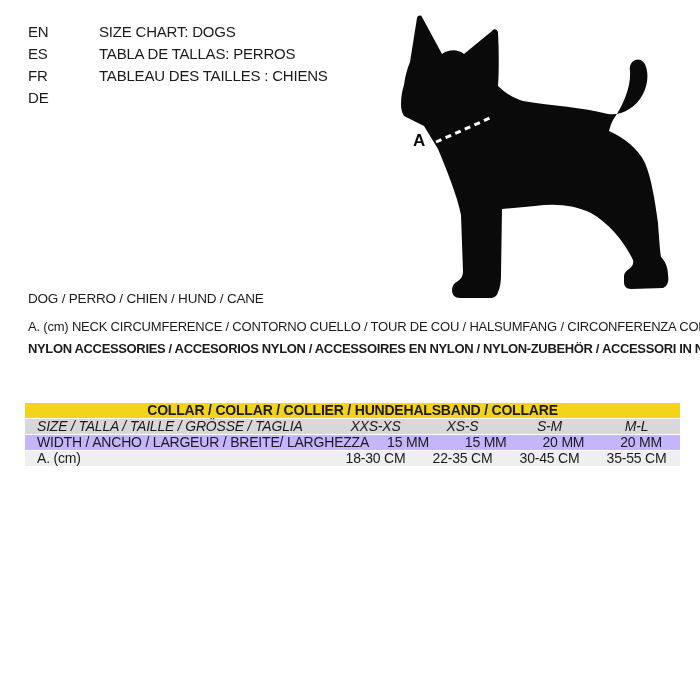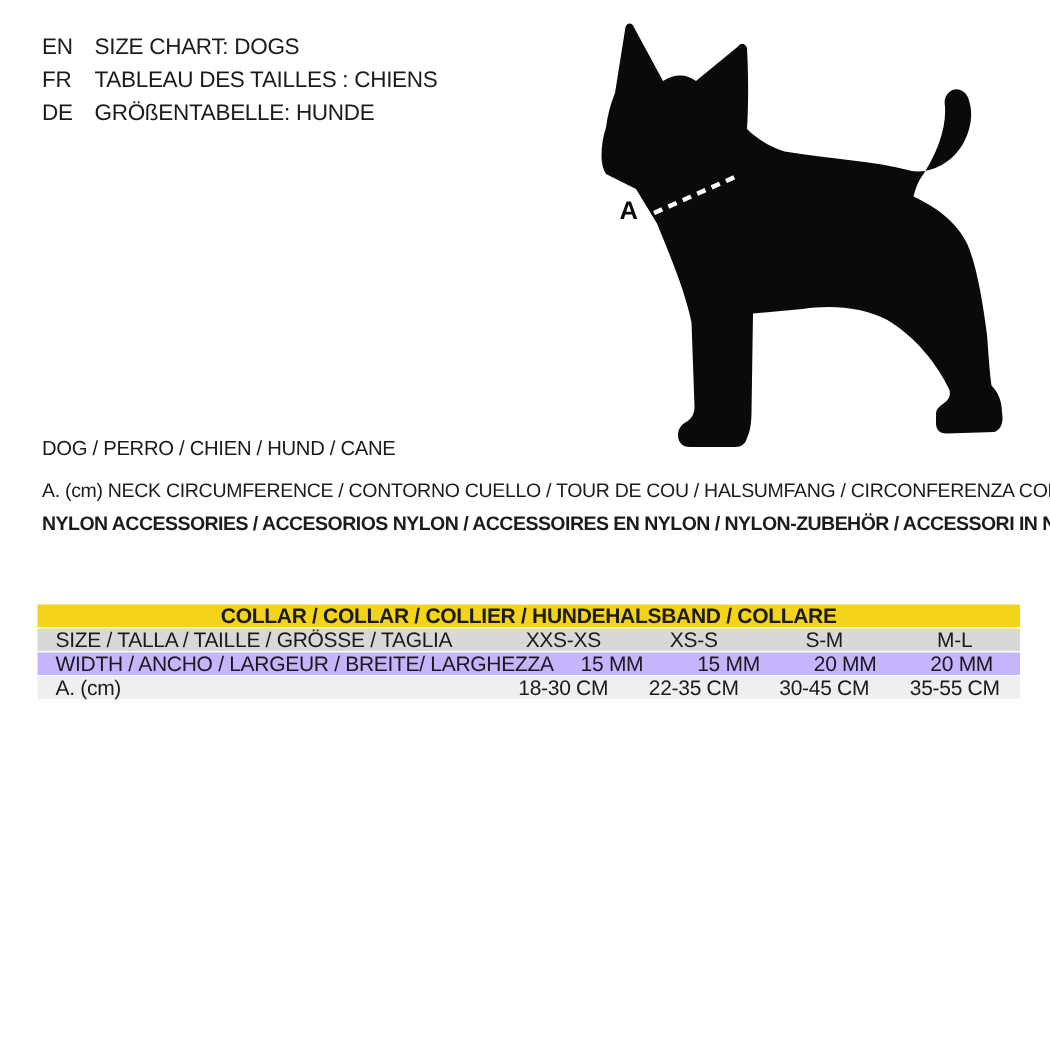--- a/index.html
+++ b/index.html
@@ -8,64 +8,67 @@
     font-family:"Liberation Sans",sans-serif;
     color:#1b1b1b;
     -webkit-font-smoothing:antialiased;
   }
   .page{position:relative;width:700px;height:700px;background:#fff;overflow:hidden;}
 
   
   .lang-block{position:absolute;left:28px;top:21px;}
   .lang-row{display:flex;line-height:22px;font-size:15px;letter-spacing:-0.2px;}
   .lang-code{width:35px;flex:0 0 35px;}
-  .lang-text{white-space:nowrap;}
+  .lang-text{white-space:nowrap;margin-left:36px;}
 
   
   .dog-wrap{position:absolute;left:395px;top:5px;width:300px;height:300px;}
   .measure-a{
     position:absolute;left:413px;top:131px;width:22px;
     font-size:17px;font-weight:700;text-align:left;color:#0a0a0a;
   }
 
   
   .dog-caption{position:absolute;left:28px;top:291px;font-size:13.5px;letter-spacing:-0.2px;white-space:nowrap;}
   .note-measure{position:absolute;left:28px;top:319px;font-size:13px;letter-spacing:-0.2px;white-space:nowrap;}
   .note-material{position:absolute;left:28px;top:341px;font-size:13px;font-weight:700;letter-spacing:-0.35px;white-space:nowrap;}
 
   
   .size-table{position:absolute;left:25px;top:403px;width:655px;font-size:14px;}
   .tbl-header{
     height:15px;line-height:15px;text-align:center;font-weight:700;
     background:#f4d41b;border-bottom:1px solid #fff;letter-spacing:-0.2px;
   }
   .tbl-row{display:flex;height:15px;line-height:15px;border-bottom:1px solid #fff;}
-  .tbl-row.r0{background:#d8d8d8;}
+  .tbl-row.r0{background:#d8d8d8;font-style:italic;}
   .tbl-row.r1{background:#c4b5fd;}
   .tbl-row.r2{background:#efefef;}
   .tbl-label{flex:0 0 307px;padding-left:12px;box-sizing:border-box;white-space:nowrap;letter-spacing:-0.2px;}
   .tbl-val{flex:1 1 0;text-align:center;white-space:nowrap;letter-spacing:-0.2px;}
 </style>
 </head>
 <body>
 
 <div class="page">
 
   <div class="lang-block">
     <div class="lang-row">
       <span class="lang-code">EN</span>
       <span class="lang-text">SIZE CHART: DOGS</span>
     </div>
     <div class="lang-row">
+      <span class="lang-code">ES</span>
+      <span class="lang-text">TABLA DE TALLAS: PERROS</span>
+    </div>
+    <div class="lang-row">
       <span class="lang-code">FR</span>
       <span class="lang-text">TABLEAU DES TAILLES : CHIENS</span>
     </div>
     <div class="lang-row">
       <span class="lang-code">DE</span>
-      <span class="lang-text">GRÖßENTABELLE: HUNDE</span>
     </div>
   </div>
 
   <div class="dog-wrap">
     <svg width="300" height="300" viewBox="0 0 300 300" xmlns="http://www.w3.org/2000/svg">
       <path fill="#0a0a0a" d="
         M 6,99
         C 6,92 7,86 9,80
         C 10,72 12,64 15,57
         L 22,13

